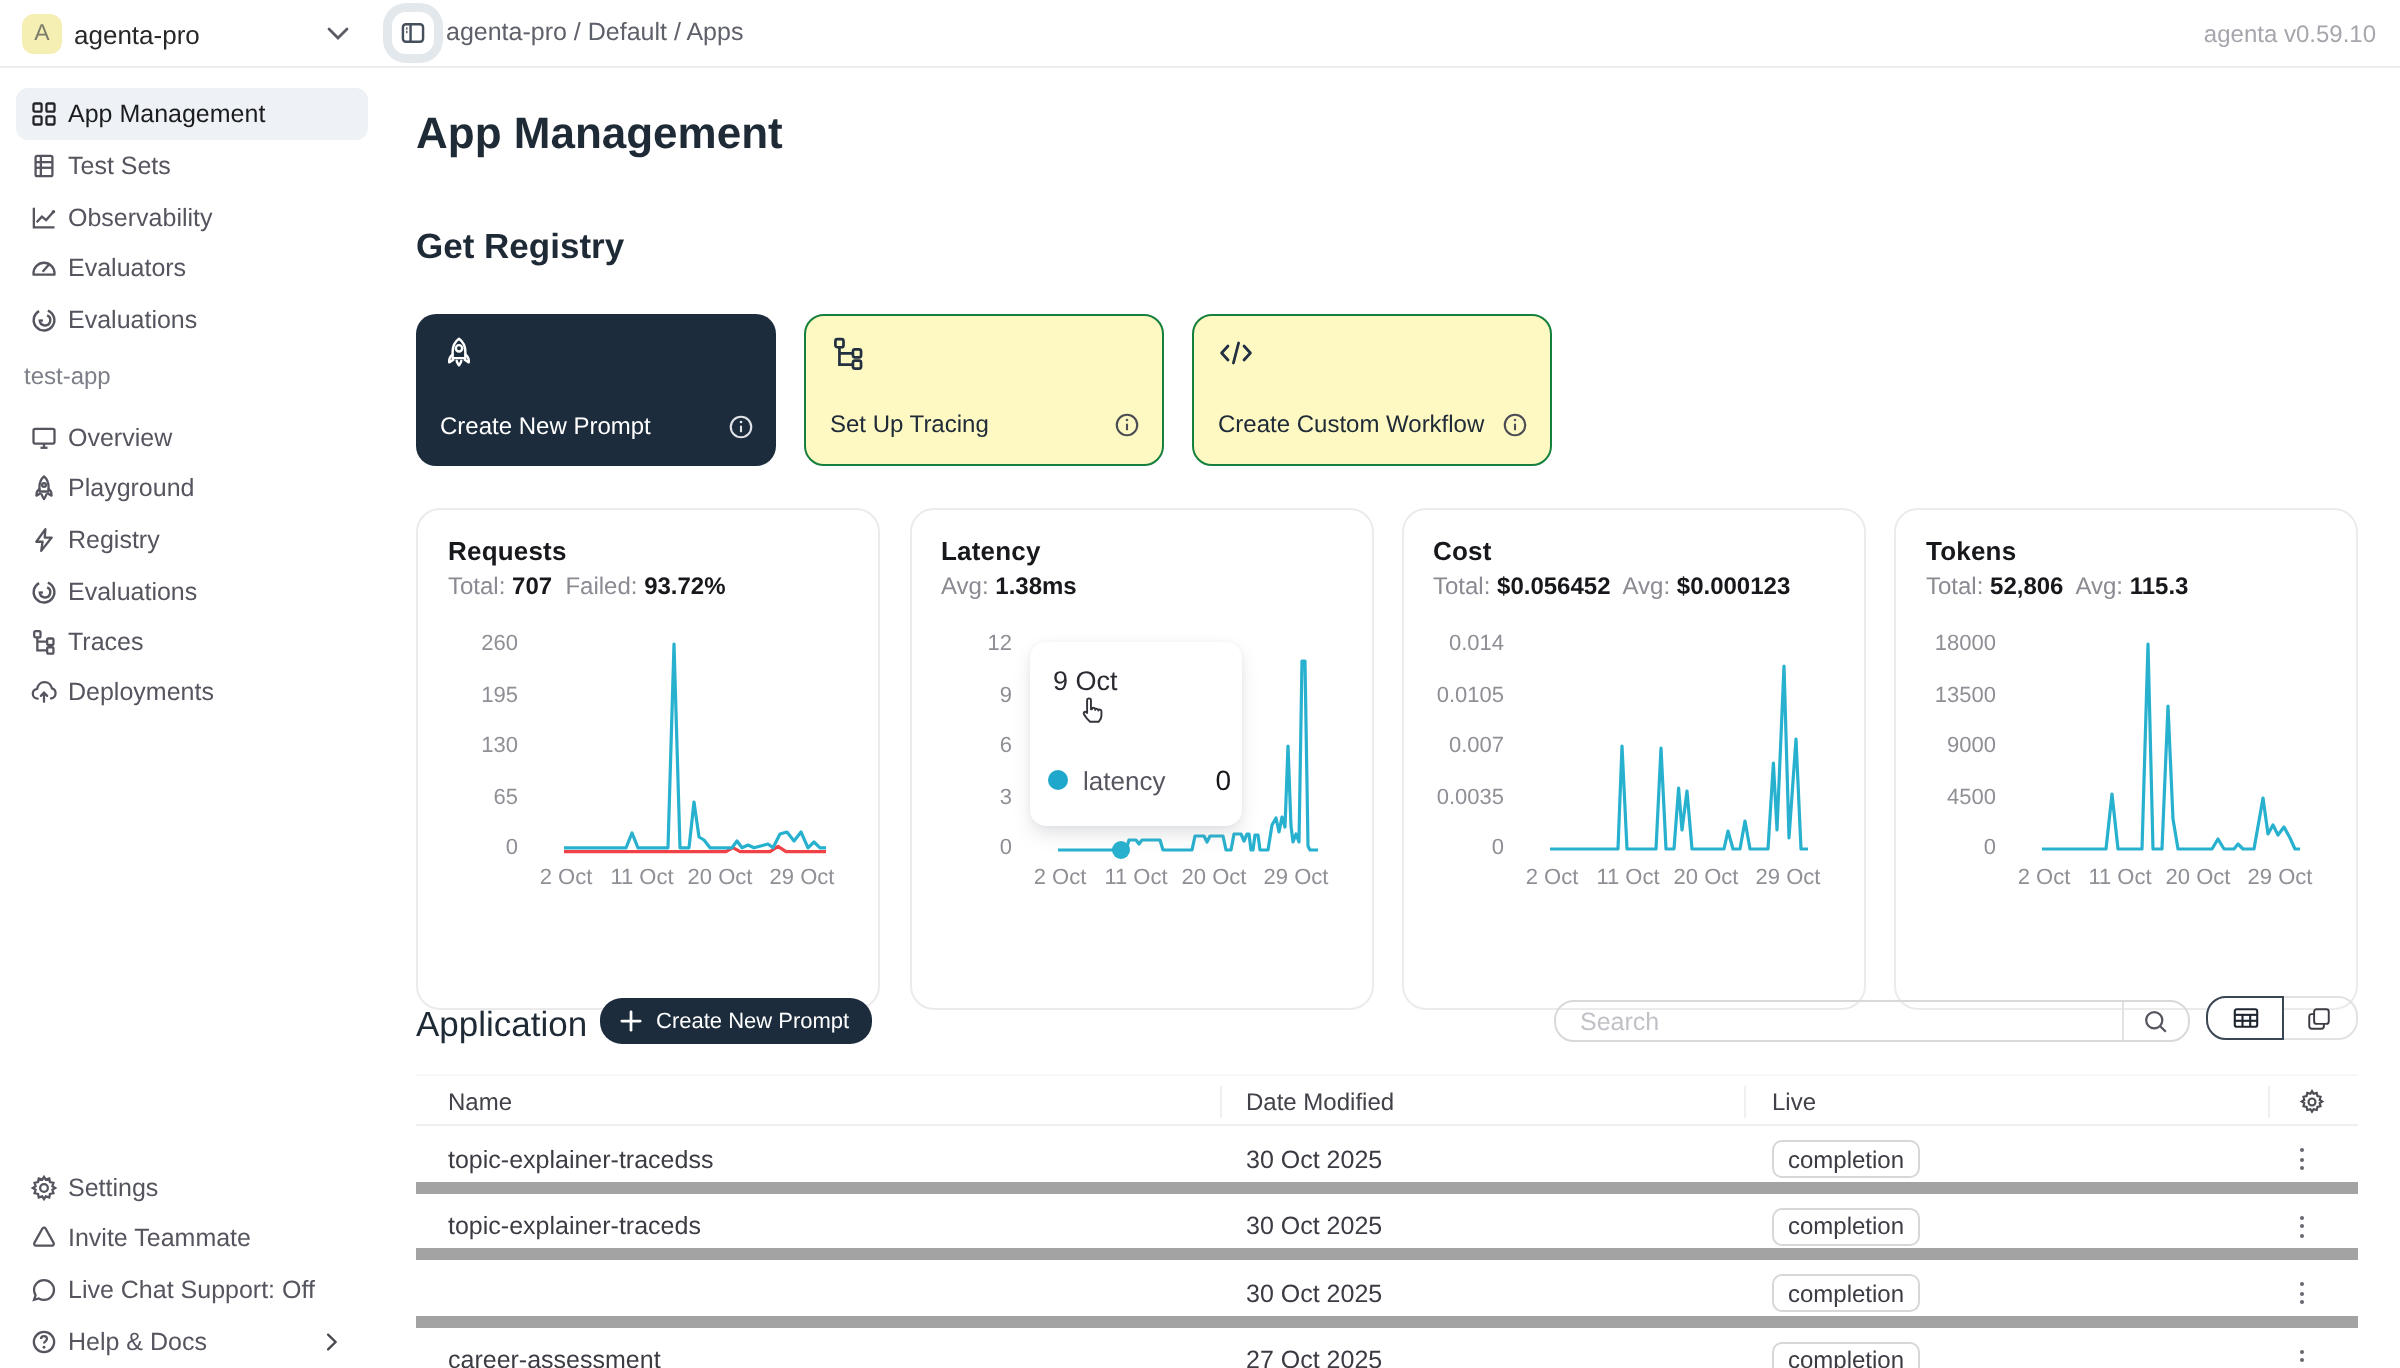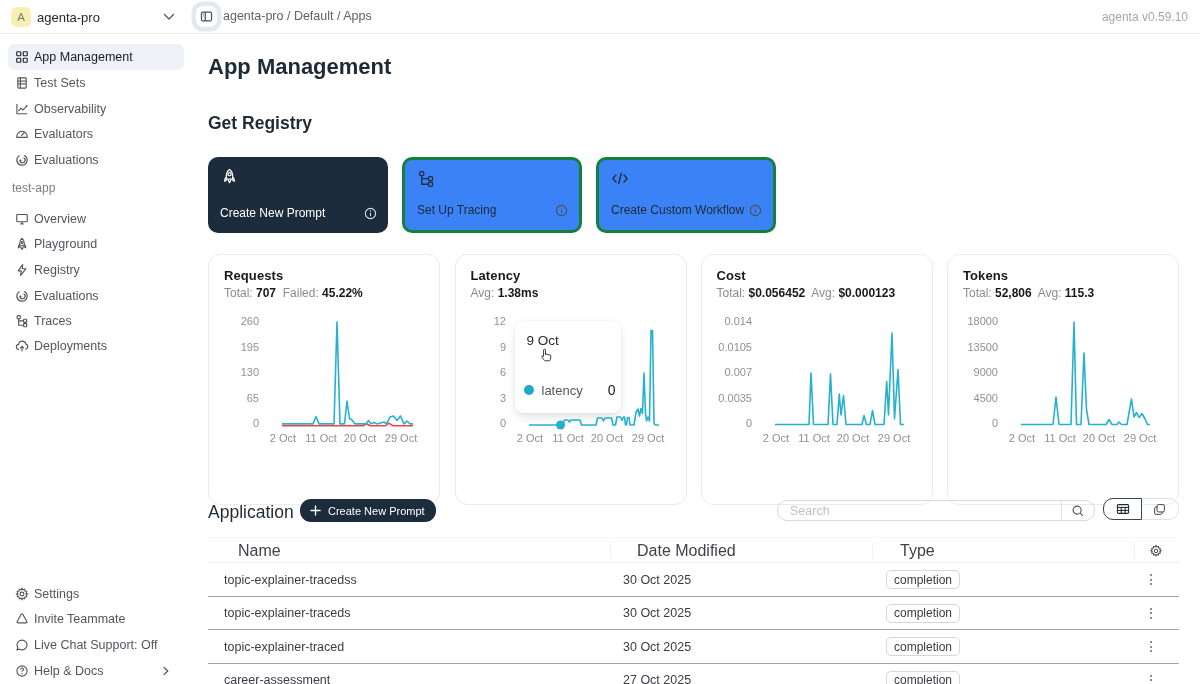--- a/index.html
+++ b/index.html
@@ -25,22 +25,22 @@
 #toggle-btn { position:absolute; left:10px; top:6px; width:21px; height:21px; border-radius:7px;
   background:#fff; box-shadow:0 0 0 4.5px #e3e8ed; display:flex; align-items:center; justify-content:center; }
 #crumb { position:absolute; left:37px; top:9px; font-size:12.5px; color:#5e606a; }
 #version { position:absolute; right:12px; top:10px; font-size:12px; color:#a6a7ad; }
 
 
 #main { position:absolute; left:186px; top:34px; width:1014px; height:650px; }
 #h1 { position:absolute; left:22px; top:20px; font-size:22px; font-weight:600; color:#1f2a37; }
 #h2 { position:absolute; left:22px; top:79px; font-size:17.5px; font-weight:600; color:#1f2a37; }
 
-.gcard { position:absolute; top:123px; width:180px; height:76px; border-radius:10px; background:#3b82f6;
-  border:3px solid #15803d; }
+.gcard { position:absolute; top:123px; width:180px; height:76px; border-radius:10px; background:#fef9c3;
+  border:1px solid #15803d; }
 .gcard .gc-ic { position:absolute; left:12px; top:10px; }
 .gcard .gc-row { position:absolute; left:12px; right:11px; bottom:13px; display:flex; align-items:center; justify-content:space-between; white-space:nowrap; }
 .gcard .gc-t { font-size:12px; font-weight:500; color:#202b38; }
 .gcard.dark { background:#1c2c3c; border:none; }
 .gcard.dark .gc-t { color:#fff; }
 
 .scard { position:absolute; top:220px; width:232px; height:251px; border:1px solid #ebebeb; border-radius:12px; background:#fff; }
 .sc-title { position:absolute; left:15px; top:13px; font-size:13px; font-weight:700; color:#17181c; letter-spacing:.1px; }
 .sc-sub { position:absolute; left:15px; top:31px; font-size:12px; color:#8a8b92; }
 .sc-sub b { color:#17181c; font-weight:700; }
@@ -55,24 +55,24 @@
 #search .ph { position:absolute; left:12px; top:3px; font-size:12.5px; color:#c0c1c7; }
 #search .sbtn { position:absolute; right:0; top:0; width:33px; height:19px; border-left:1px solid #e3e3e3;
   display:flex; align-items:center; justify-content:center; }
 #vtoggle { position:absolute; left:917px; top:464px; width:76px; height:22px; border:1px solid #e2e2e2; border-radius:10px; }
 #vtoggle .seg1 { position:absolute; left:-1px; top:-1px; width:39px; height:22px; border:1.5px solid #3a4654; border-radius:10px 0 0 10px;
   display:flex; align-items:center; justify-content:center; background:#fff; }
 #vtoggle .seg2 { position:absolute; right:0; top:0; width:37px; height:20px; display:flex; align-items:center; justify-content:center; }
 
 
 #table { position:absolute; left:22px; top:503px; width:971px; }
-.th { position:absolute; top:0; height:26px; font-size:16px; font-weight:500; color:#404149; display:flex; align-items:center;margin-left:14px; }
+.th { position:absolute; top:0; height:26px; font-size:12px; font-weight:500; color:#404149; display:flex; align-items:center; }
 #thead { position:relative; height:26px; border-bottom:1px solid #efefef; border-top:1px solid #f7f7f7; }
 .vline { position:absolute; top:5px; height:16px; width:1px; background:#f0f0f0; }
-.trow { position:relative; height:33.5px; border-bottom:1px solid #a3a3a3; font-size:12.5px; color:#3b3c43; }
+.trow { position:relative; height:33.5px; border-bottom:6px solid #a3a3a3; font-size:12.5px; color:#3b3c43; }
 .td { position:absolute; top:0; height:33.5px; display:flex; align-items:center; }
 .tag { border:1px solid #d7d7d7; border-radius:5px; padding:1.5px 7px; font-size:12px; color:#3b3c43; background:#fff; }
 .dots { position:absolute; left:942px; top:0; height:33.5px; display:flex; flex-direction:column; justify-content:center; gap:2.5px; }
 .dots i { width:2px; height:2px; border-radius:50%; background:#66676e; }
 </style>
 </head>
 <body>
 
 <div id="topbar">
   <div id="toggle-btn">
@@ -223,21 +223,21 @@
       <svg width="13" height="13" viewBox="0 0 16 16" fill="none" stroke="#4c4d54" stroke-width="1.3">
           <circle cx="8" cy="8" r="6.3"></circle>
           <line x1="8" y1="7.2" x2="8" y2="11.2"></line>
           <circle cx="8" cy="4.9" r="0.8" fill="#5a5b62" stroke="none"></circle>
         </svg>
     </div>
   </div>
 
   <div class="scard" style="left:22px" id="sc1">
     <div class="sc-title">Requests</div>
-    <div class="sc-sub">Total: <b>707</b>&nbsp; Failed: <b>45.22%</b></div>
+    <div class="sc-sub">Total: <b>707</b>&nbsp; Failed: <b>93.72%</b></div>
     <svg class="sc-svg" width="232" height="207" viewBox="0 0 232 207">
       <text class="tick" x="50" y="70" text-anchor="end">260</text>
       <text class="tick" x="50" y="96" text-anchor="end">195</text>
       <text class="tick" x="50" y="121" text-anchor="end">130</text>
       <text class="tick" x="50" y="147" text-anchor="end">65</text>
       <text class="tick" x="50" y="172" text-anchor="end">0</text>
       <text class="tick" x="74" y="187" text-anchor="middle">2 Oct</text>
       <text class="tick" x="112" y="187" text-anchor="middle">11 Oct</text>
       <text class="tick" x="151" y="187" text-anchor="middle">20 Oct</text>
       <text class="tick" x="192" y="187" text-anchor="middle">29 Oct</text>
@@ -333,21 +333,21 @@
           <rect x="5" y="2" width="9" height="9" rx="1.5"></rect>
           <path d="M11 11 L11 12.5 C11 13.3 10.3 14 9.5 14 L3.5 14 C2.7 14 2 13.3 2 12.5 L2 6.5 C2 5.7 2.7 5 3.5 5 L5 5"></path>
         </svg>
       </div>
   </div>
 
   <div id="table">
     <div id="thead">
       <div class="th" style="left:16px">Name</div>
       <div class="th" style="left:415px">Date Modified</div>
-      <div class="th" style="left:678px">Type</div>
+      <div class="th" style="left:678px">Live</div>
       <svg class="abs" style="left:941px;top:6px" width="14" height="14" viewBox="0 0 16 16" fill="none" stroke="#4c4d54" stroke-width="1.2">
           <circle cx="8" cy="8" r="2"></circle>
           <path d="M8 1.8 L8.9 3.3 L10.7 2.8 L11.1 4.6 L12.9 5 L12.4 6.8 L13.9 7.7 L12.4 8.6 L12.9 10.4 L11.1 10.8 L10.7 12.6 L8.9 12.1 L8 13.6 L7.1 12.1 L5.3 12.6 L4.9 10.8 L3.1 10.4 L3.6 8.6 L2.1 7.7 L3.6 6.8 L3.1 5 L4.9 4.6 L5.3 2.8 L7.1 3.3 Z"></path>
         </svg>
       <div class="vline" style="left:402px"></div>
       <div class="vline" style="left:664px"></div>
       <div class="vline" style="left:926px"></div>
     </div>
     <div class="trow">
         <div class="td" style="left:16px">topic-explainer-tracedss</div>
@@ -367,21 +367,20 @@
         <div class="td" style="left:678px">
           <span class="tag">completion</span>
         </div>
         <div class="dots">
           <i></i>
           <i></i>
           <i></i>
         </div>
       </div>
     <div class="trow">
-        <div class="td" style="left:16px">topic-explainer-traced</div>
         <div class="td" style="left:415px">30 Oct 2025</div>
         <div class="td" style="left:678px">
           <span class="tag">completion</span>
         </div>
         <div class="dots">
           <i></i>
           <i></i>
           <i></i>
         </div>
       </div>

